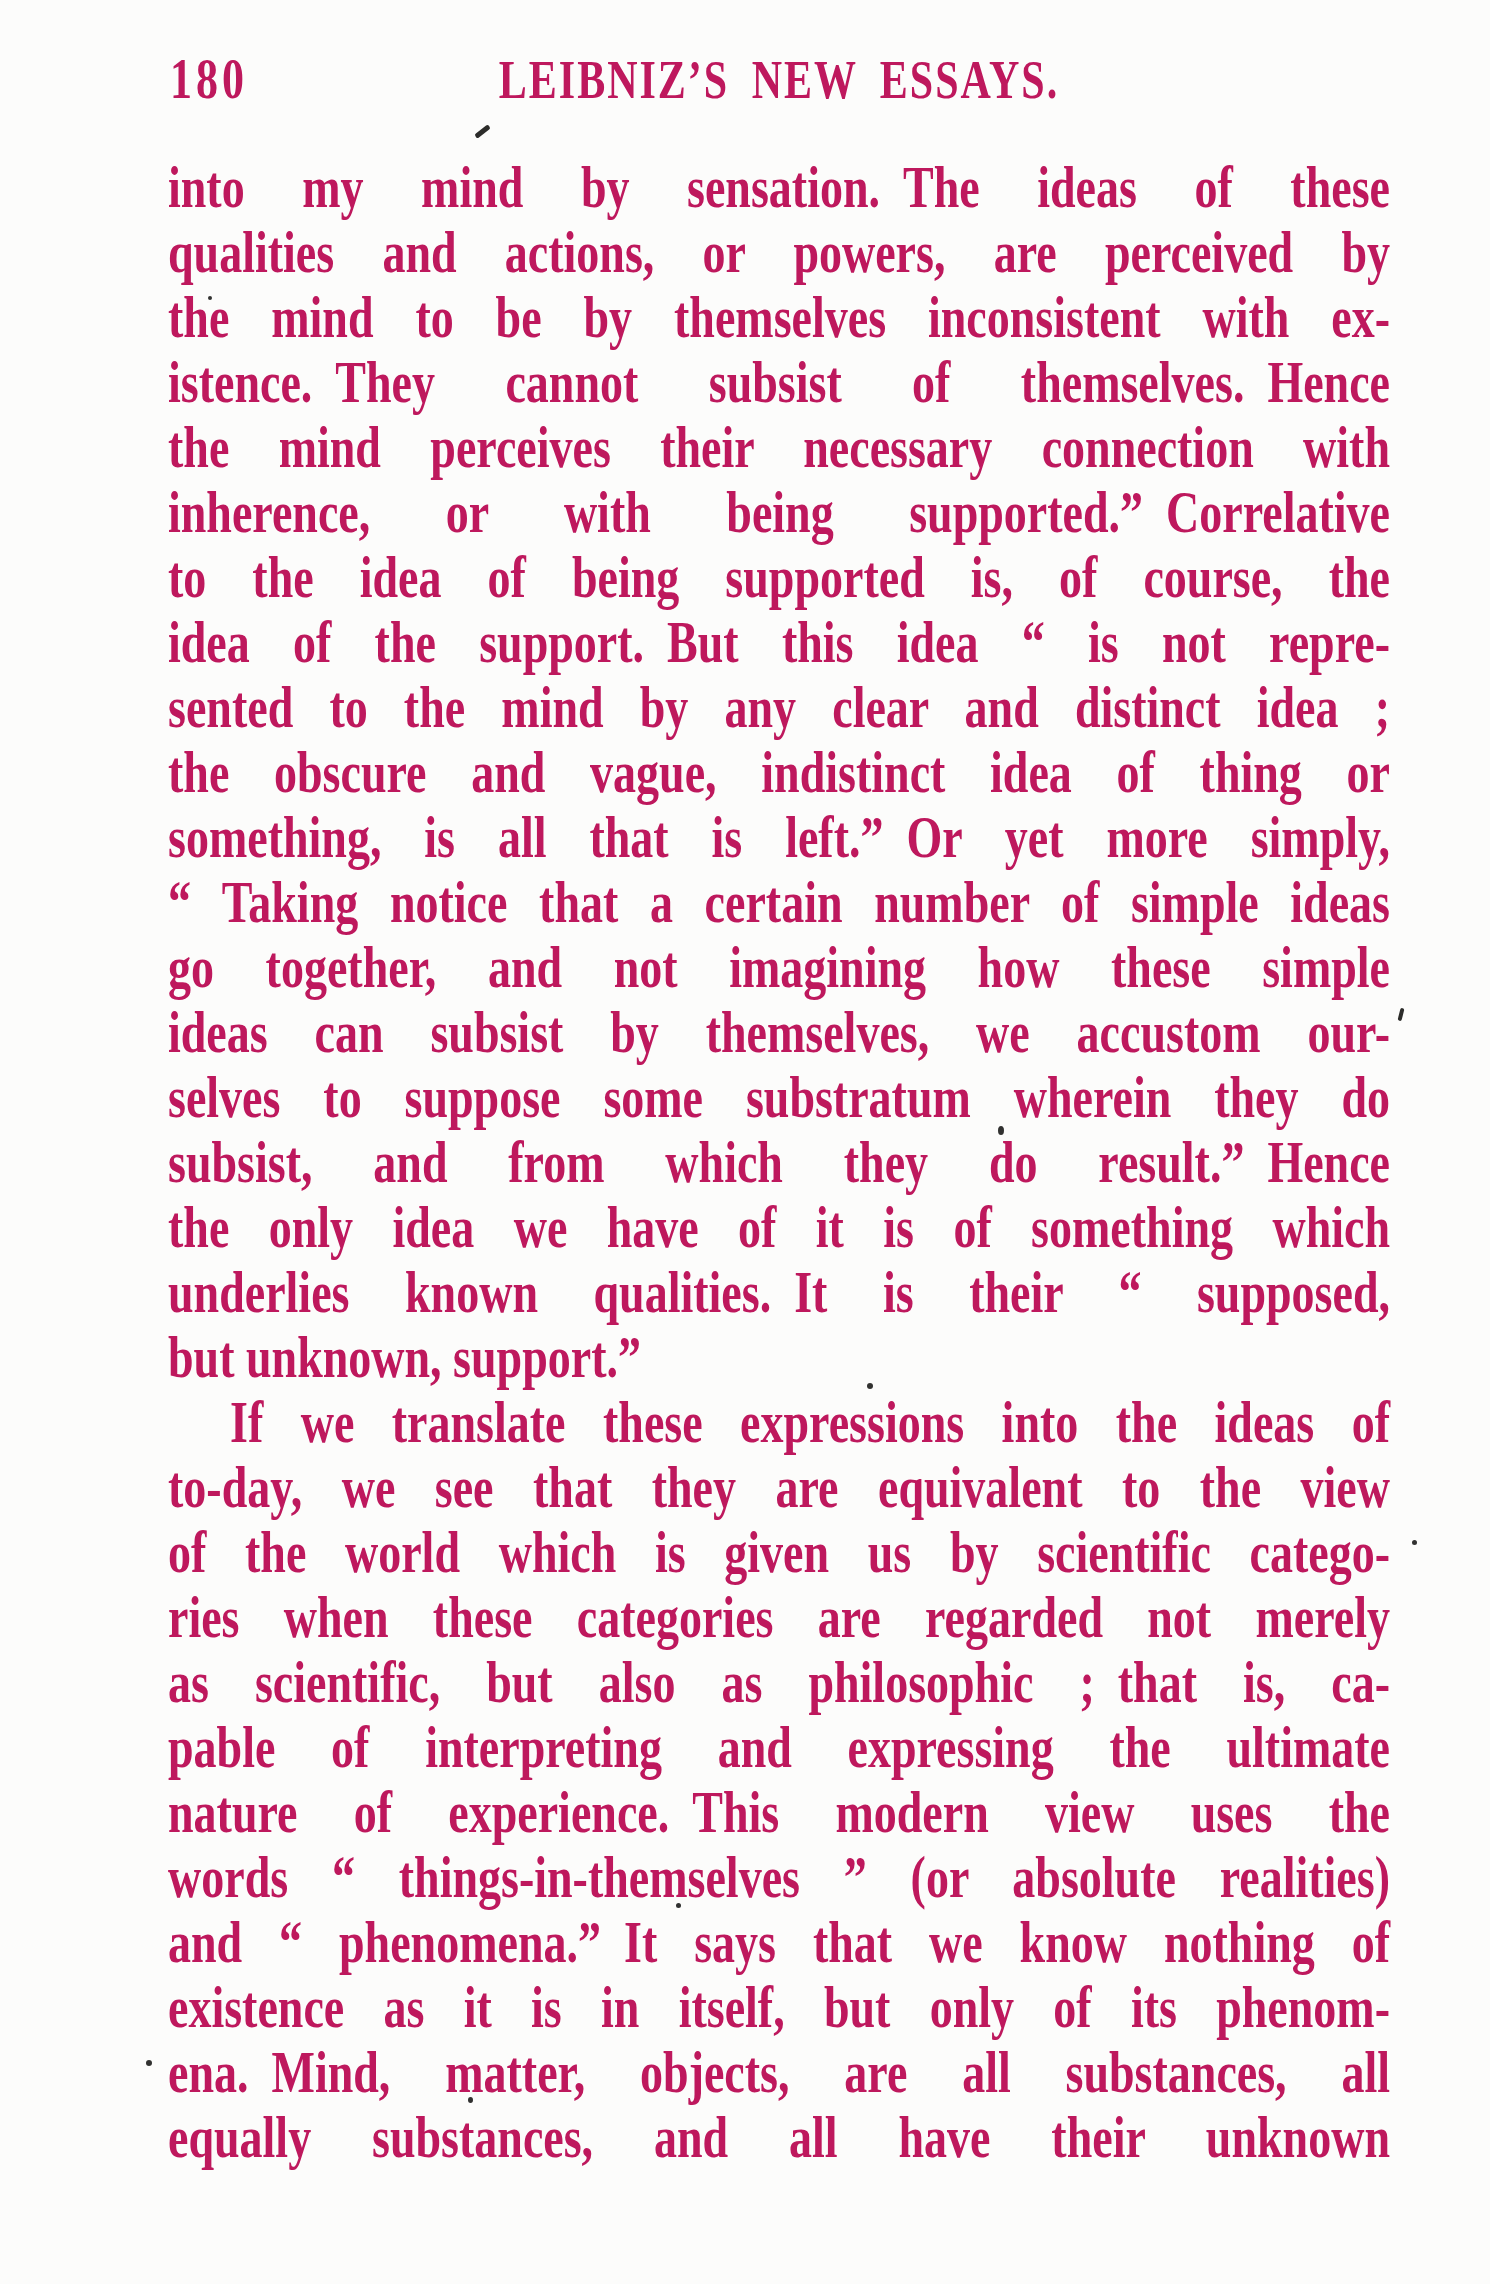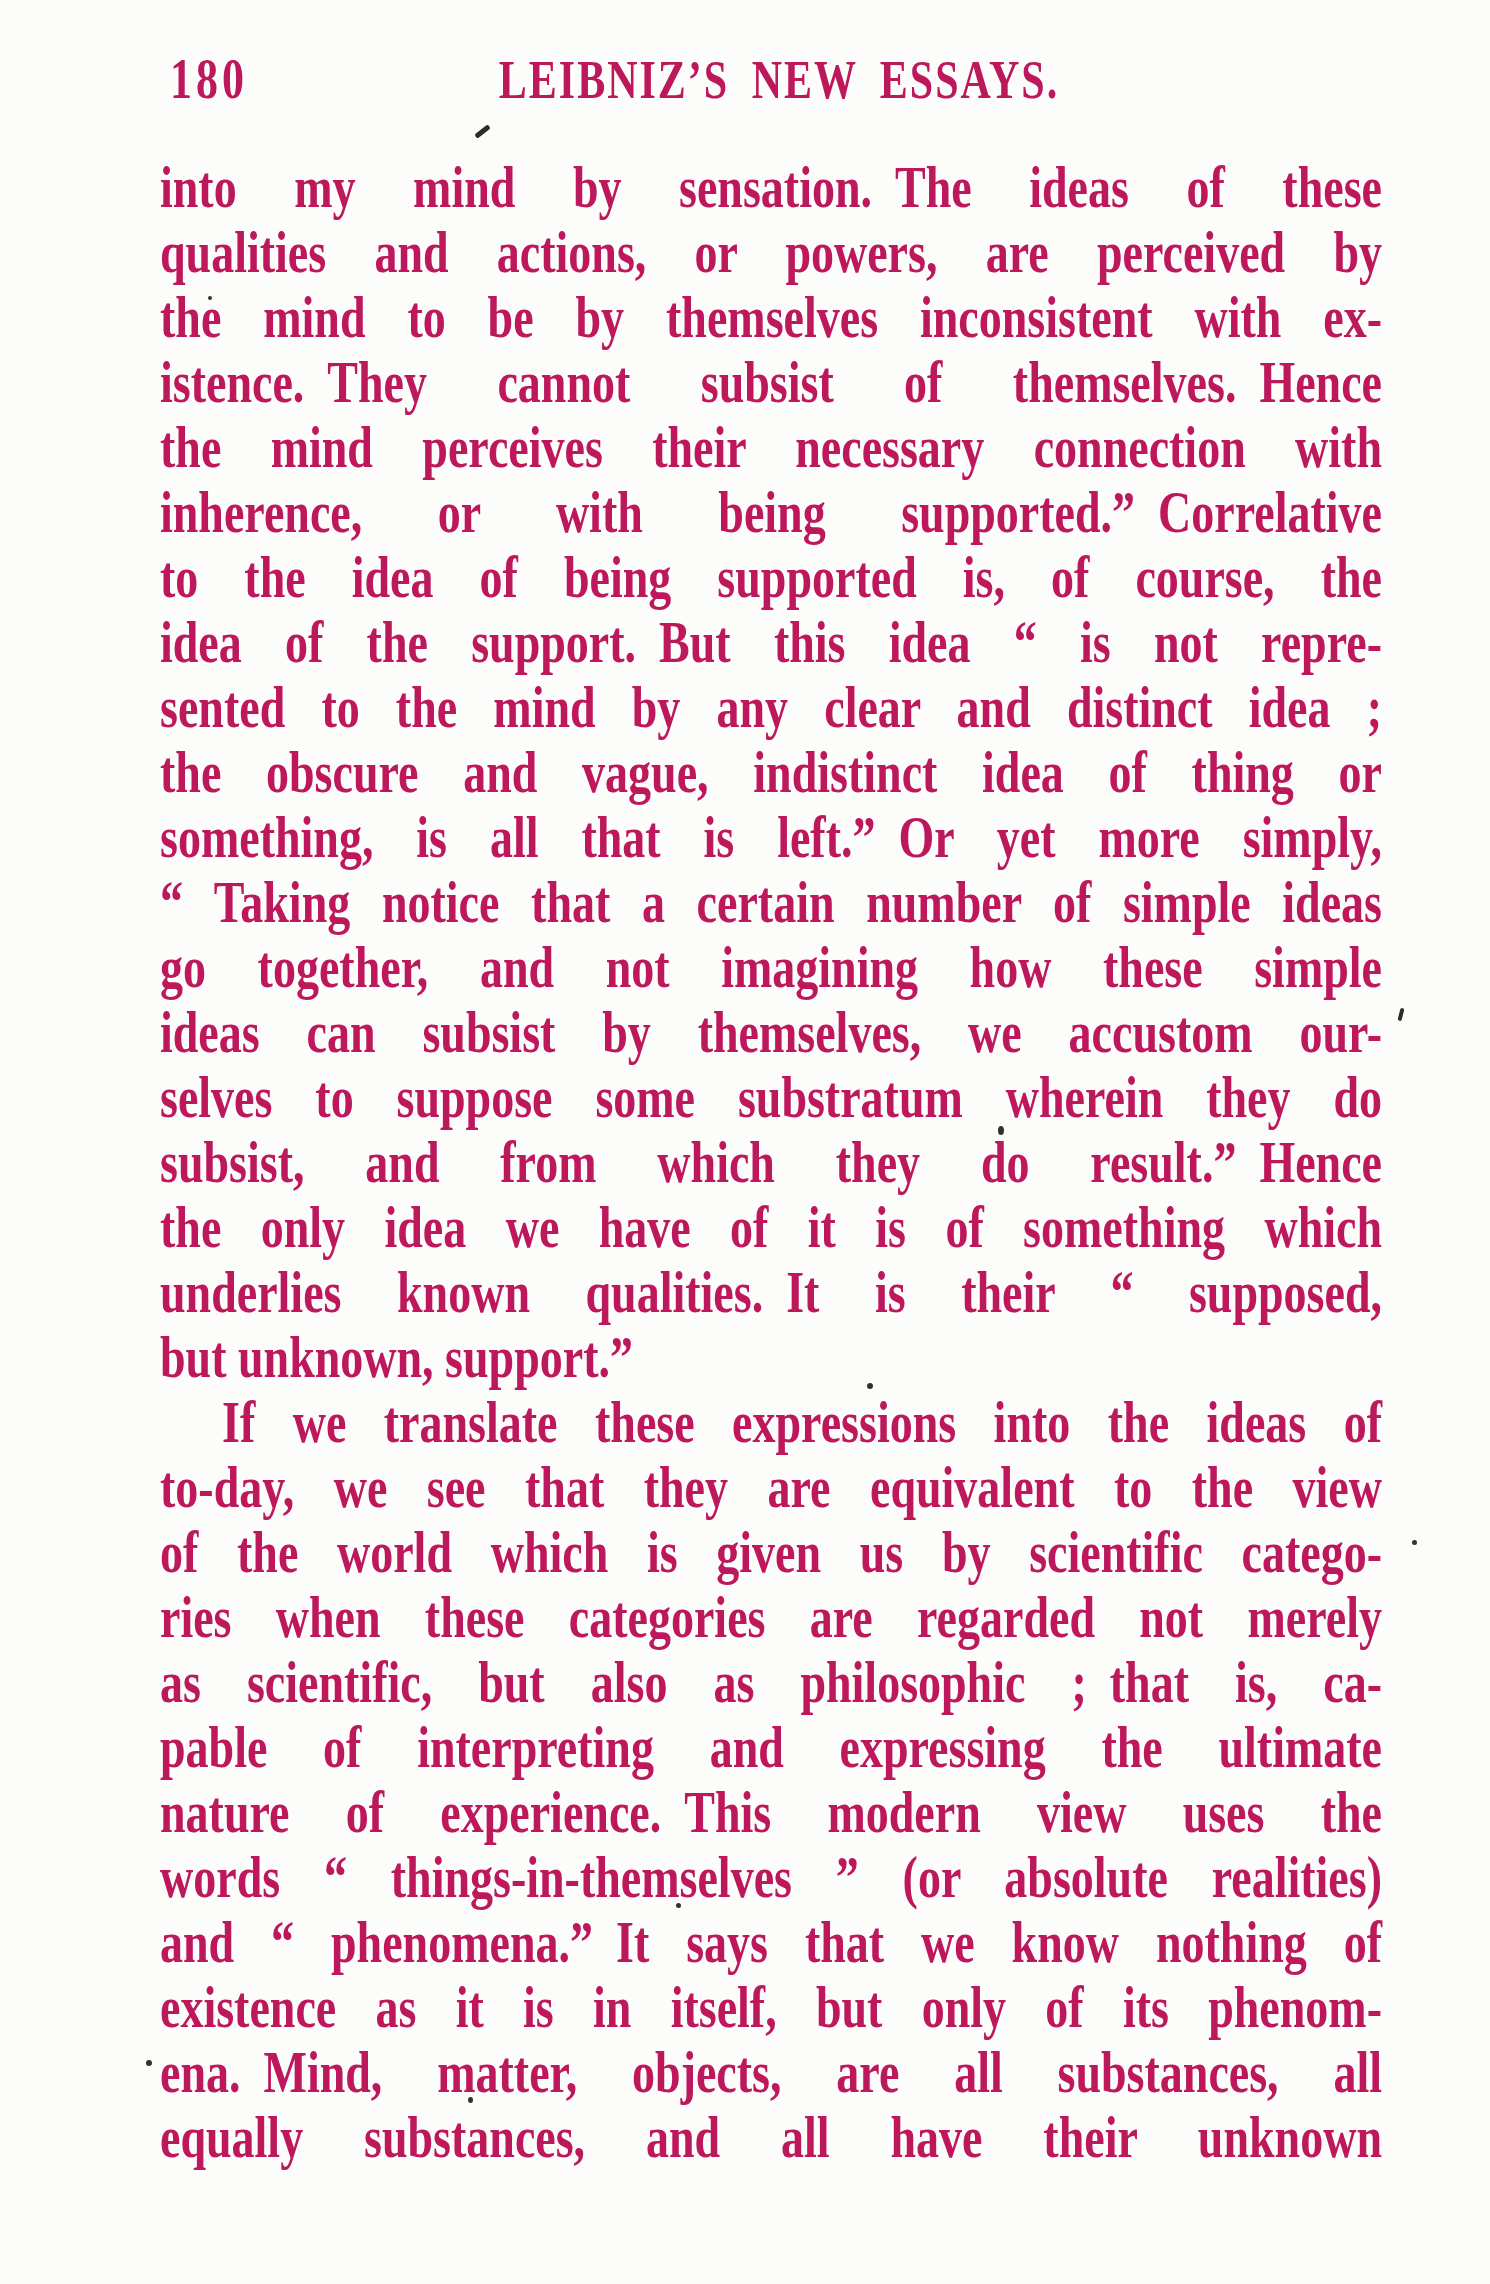--- a/index.html
+++ b/index.html
@@ -41,21 +41,21 @@
   .running-title {
     font-size: 42px;
     font-weight: bold;
     letter-spacing: 2px;
     word-spacing: 10px;
   }
 
   
   .body-text {
     position: absolute;
-    left: 120px;
+    left: 128px;
     top: 159px;
     width: 1222px;
   }
   .line {
     height: 65px;
     line-height: 65px;
     font-size: 46px;
     font-weight: bold;
     text-align: justify;
     text-align-last: justify;

